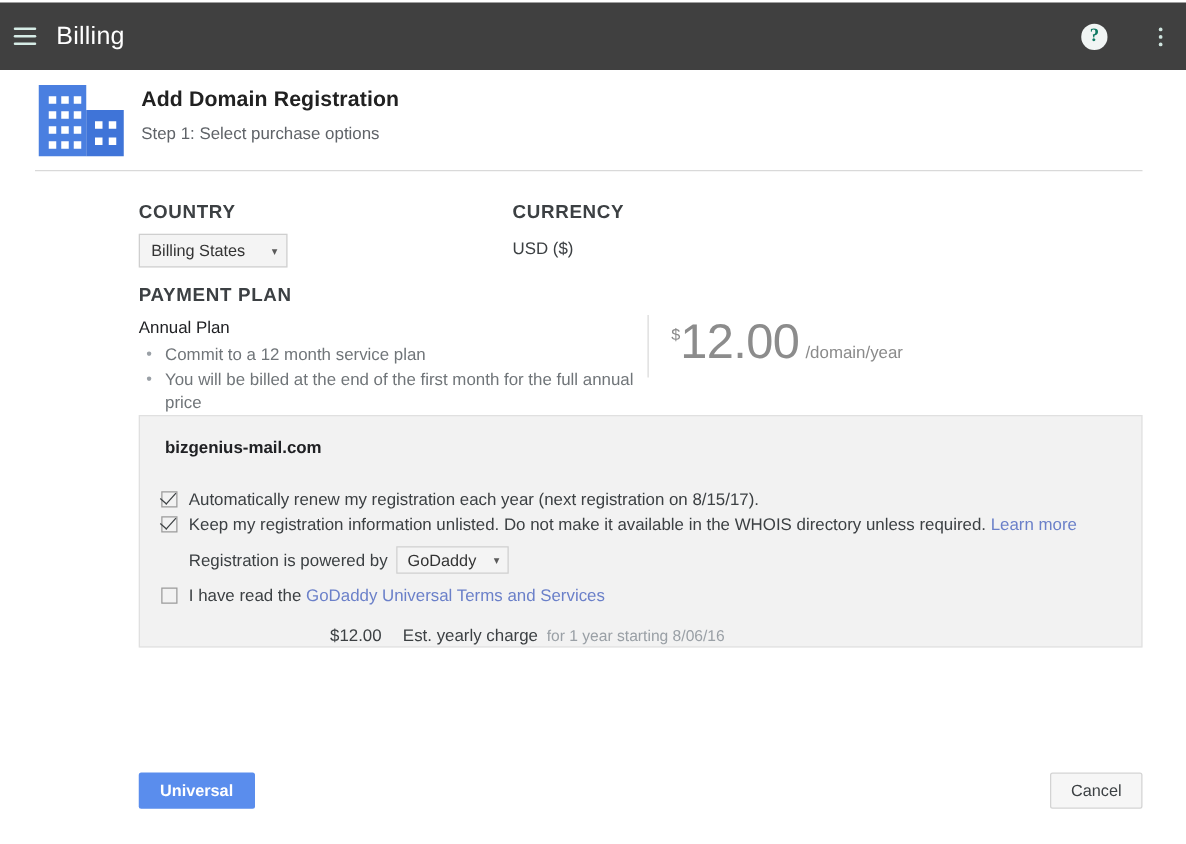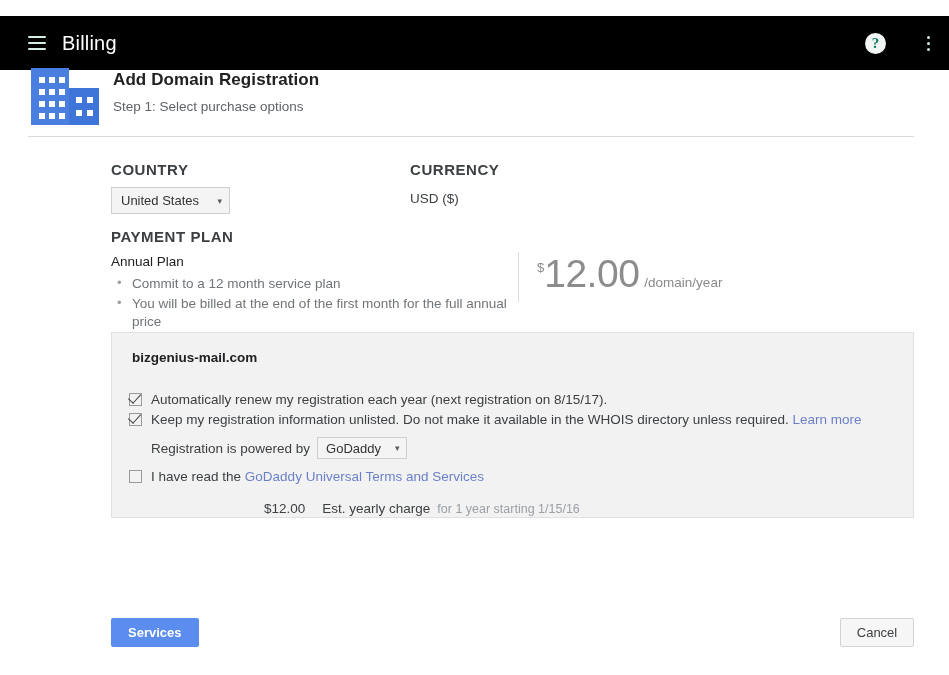--- a/index.html
+++ b/index.html
@@ -7,23 +7,23 @@
     margin: 0; padding: 0;
     width: 949px; height: 675px;
     background: #ffffff;
     font-family: "Liberation Sans", sans-serif;
     -webkit-font-smoothing: antialiased;
   }
   .page { position: relative; width: 949px; height: 675px; overflow: hidden; background:#fff; }
 
   
   .appbar {
-    position: absolute; left: 0; top: 16px; width: 949px; height: 54px;
-    background: #000000;
-    display: flex; align-items: center; padding-left: 17px;
+    position: absolute; left: 0; top: 2px; width: 949px; height: 54px;
+    background: #404040;
+    display: flex; align-items: center;
   }
   .hamburger {
     width: 18px; height: 14px; margin-left: 11px; margin-right: 16px;
     display: flex; flex-direction: column; justify-content: space-between;
     cursor: pointer;
   }
   .hamburger span { display:block; height: 2px; width: 18px; background: #d6ece6; border-radius: 1px; }
   .appbar-title {
     color: #ffffff; font-size: 20px; letter-spacing: .2px; font-weight: 400;
   }
@@ -186,21 +186,21 @@
       <div class="page-title">Add Domain Registration</div>
       <div class="page-sub">Step 1: Select purchase options</div>
     </div>
   </div>
 
   <div class="divider"></div>
 
   <div class="country-block">
     <div class="field-label">COUNTRY</div>
     <div class="select-box">
-      <span class="val">United States</span>
+      <span class="val">Billing States</span>
       <span class="caret">▾</span>
     </div>
   </div>
 
   <div class="currency-block">
     <div class="field-label">CURRENCY</div>
     <div class="currency-val">USD ($)</div>
   </div>
 
   <div class="plan-block">
@@ -247,20 +247,20 @@
       <div class="cbox"></div>
       <div class="opt-text">
         <span>I have read the</span>
         <span class="link tos">GoDaddy Universal Terms and Services</span>
       </div>
     </div>
 
     <div class="charge-row">
       <span class="charge-amt">$12.00</span>
       <span class="charge-label">Est. yearly charge</span>
-      <span class="charge-note">for 1 year starting 1/15/16</span>
-    </div>
-  </div>
-
-  <div class="btn-continue">Services</div>
+      <span class="charge-note">for 1 year starting 8/06/16</span>
+    </div>
+  </div>
+
+  <div class="btn-continue">Universal</div>
   <div class="btn-cancel">Cancel</div>
 
 </div>
 
 </body></html>

